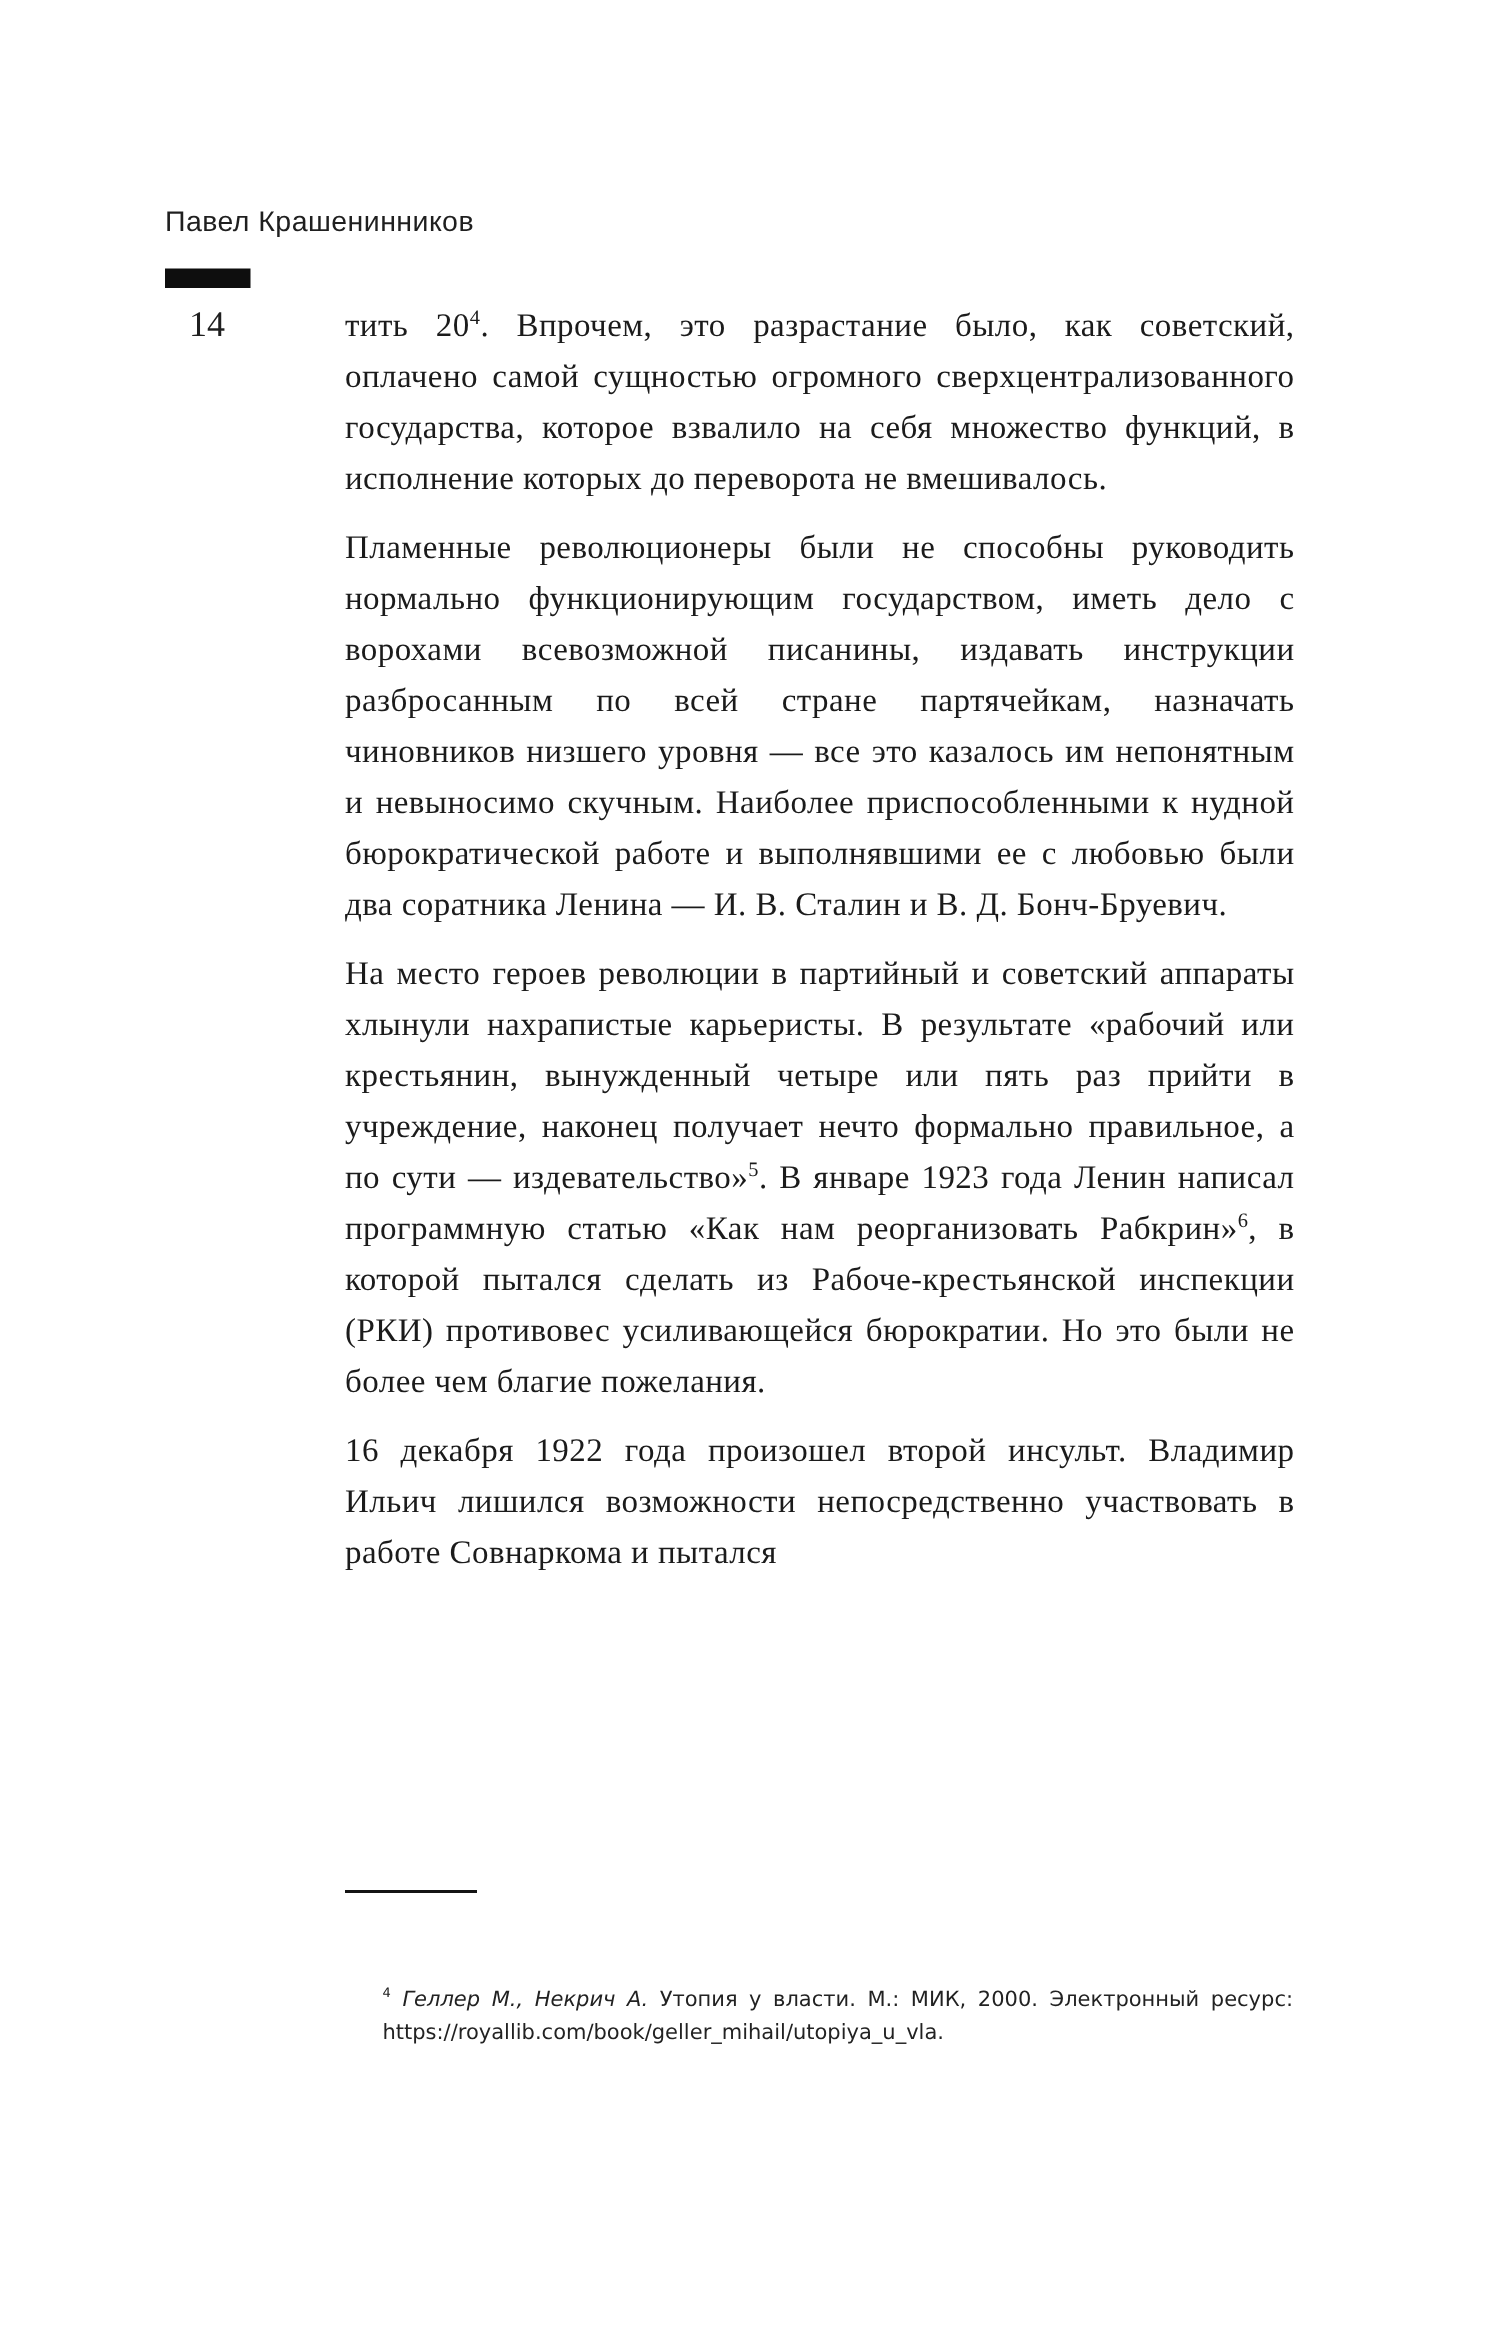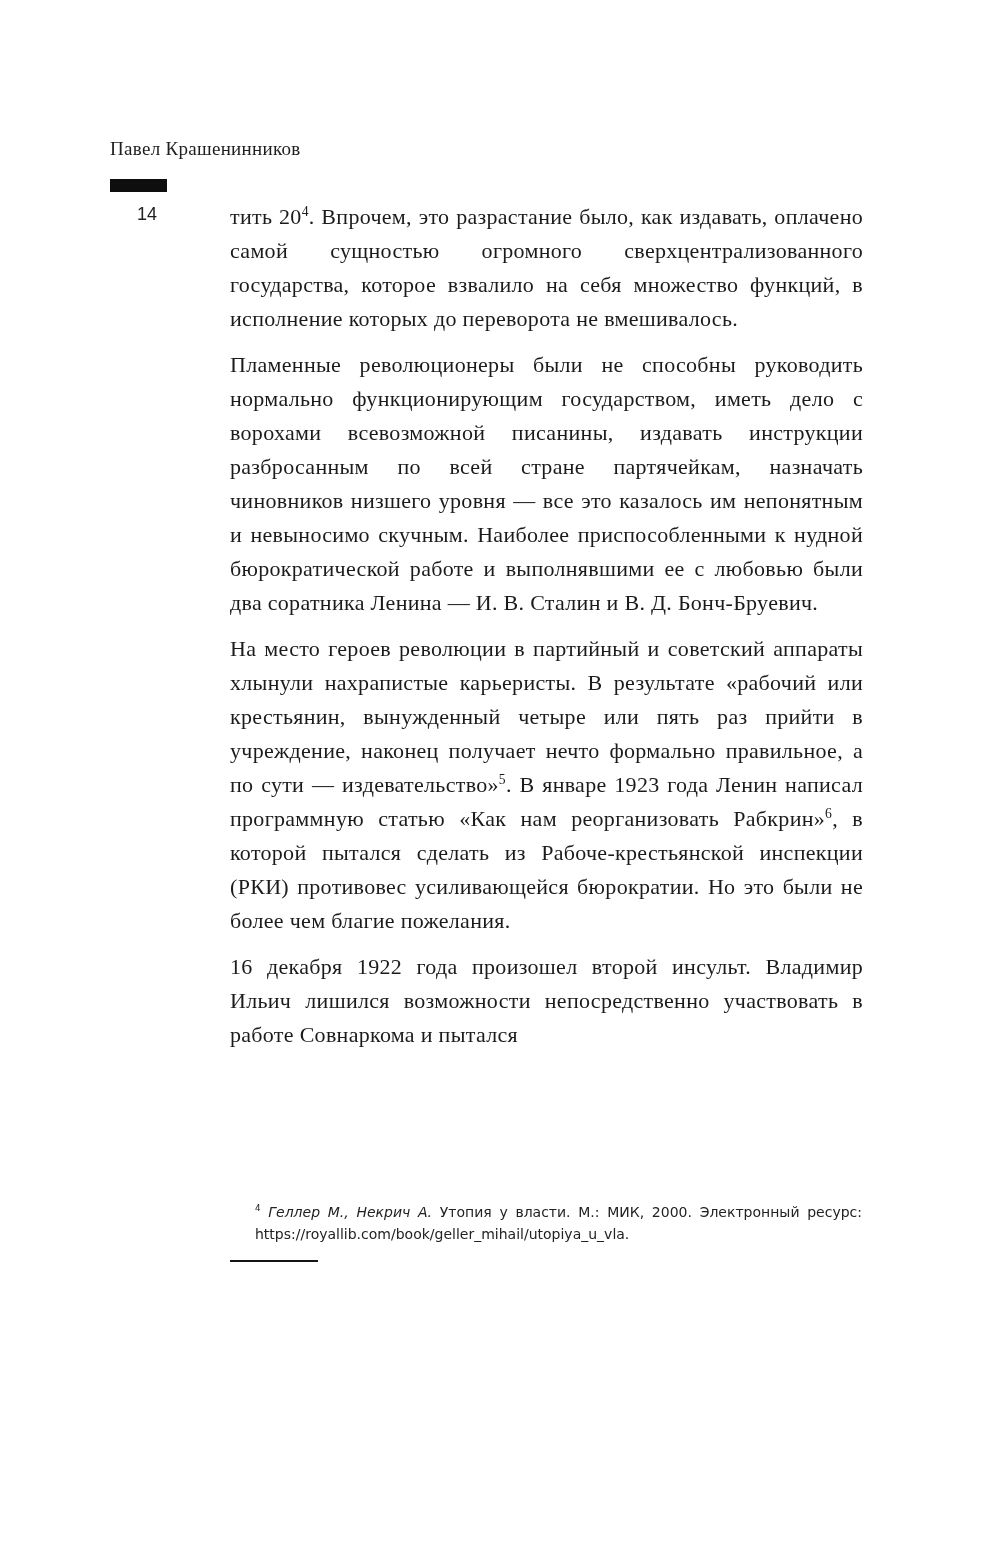--- a/index.html
+++ b/index.html
@@ -10,42 +10,42 @@
     width: 1000px;
     height: 1552px;
     background: #ffffff;
     overflow: hidden;
   }
 
   .running-header {
     position: absolute;
     left: 110px;
     top: 138px;
-    font-family: Liberation Serif, serif;
+    font-family: Liberation Sans, sans-serif;
     font-size: 19px;
     line-height: 1.2;
     color: #1f1f1f;
     letter-spacing: 0.3px;
   }
 
   .header-rule {
     position: absolute;
     left: 110px;
     top: 179px;
     width: 57px;
     height: 13px;
     background: #0e0e0e;
   }
 
   .page-number {
     position: absolute;
-    left: 137px;
+    left: 126px;
     top: 205px;
-    font-family: Liberation Sans, sans-serif;
-    font-size: 18px;
+    font-family: Liberation Serif, serif;
+    font-size: 24px;
     line-height: 1;
     color: #1f1f1f;
   }
 
   .body-text {
     position: absolute;
     left: 230px;
     top: 200px;
     width: 633px;
     font-family: "Liberation Serif", "DejaVu Serif", serif;
@@ -68,21 +68,21 @@
     left: 230px;
     top: 1260px;
     width: 88px;
     height: 2px;
     background: #141414;
   }
 
   .footnotes {
     position: absolute;
     left: 255px;
-    top: 1201px;
+    top: 1322px;
     width: 607px;
     font-family: "DejaVu Sans", "Liberation Sans", sans-serif;
     font-size: 14px;
     line-height: 22px;
     color: #222222;
     text-align: justify;
   }
   .footnotes p { margin: 0; }
 
   .italic { font-style: italic; }
@@ -92,21 +92,21 @@
 
 <div class="page">
 
   <div class="running-header">Павел Крашенинников</div>
 
   <div class="header-rule"></div>
 
   <div class="page-number">14</div>
 
   <main class="body-text">
-      <p><span>тить 20</span><sup>4</sup><span>. Впрочем, это разрастание было, как издавать, оплачено самой сущностью огромного сверхцентрализованного государства, которое взвалило на себя множество функций, в исполнение которых до переворота не вмешивалось.</span></p>
+      <p><span>тить 20</span><sup>4</sup><span>. Впрочем, это разрастание было, как советский, оплачено самой сущностью огромного сверхцентрализованного государства, которое взвалило на себя множество функций, в исполнение которых до переворота не вмешивалось.</span></p>
       <p><span>Пламенные революционеры были не способны руководить нормально функционирующим государством, иметь дело с ворохами всевозможной писанины, издавать инструкции разбросанным по всей стране партячейкам, назначать чиновников низшего уровня — все это казалось им непонятным и невыносимо скучным. Наиболее приспособленными к нудной бюрократической работе и выполнявшими ее с любовью были два соратника Ленина — И. В. Сталин и В. Д. Бонч-Бруевич.</span></p>
       <p><span>На место героев революции в партийный и советский аппараты хлынули нахрапистые карьеристы. В результате «рабочий или крестьянин, вынужденный четыре или пять раз прийти в учреждение, наконец получает нечто формально правильное, а по сути — издевательство»</span><sup>5</sup><span>. В январе 1923 года Ленин написал программную статью «Как нам реорганизовать Рабкрин»</span><sup>6</sup><span>, в которой пытался сделать из Рабоче-крестьянской инспекции (РКИ) противовес усиливающейся бюрократии. Но это были не более чем благие пожелания.</span></p>
       <p><span>16 декабря 1922 года произошел второй инсульт. Владимир Ильич лишился возможности непосредственно участвовать в работе Совнаркома и пытался</span></p>
     </main>
 
   <div class="footnote-separator"></div>
 
   <section class="footnotes">
       <p><sup>4</sup><span> </span><span class="italic">Геллер М., Некрич А.</span><span> Утопия у власти. М.: МИК, 2000. Электронный ресурс: https://royallib.com/book/geller_mihail/utopiya_u_vla.</span></p>
     </section>

